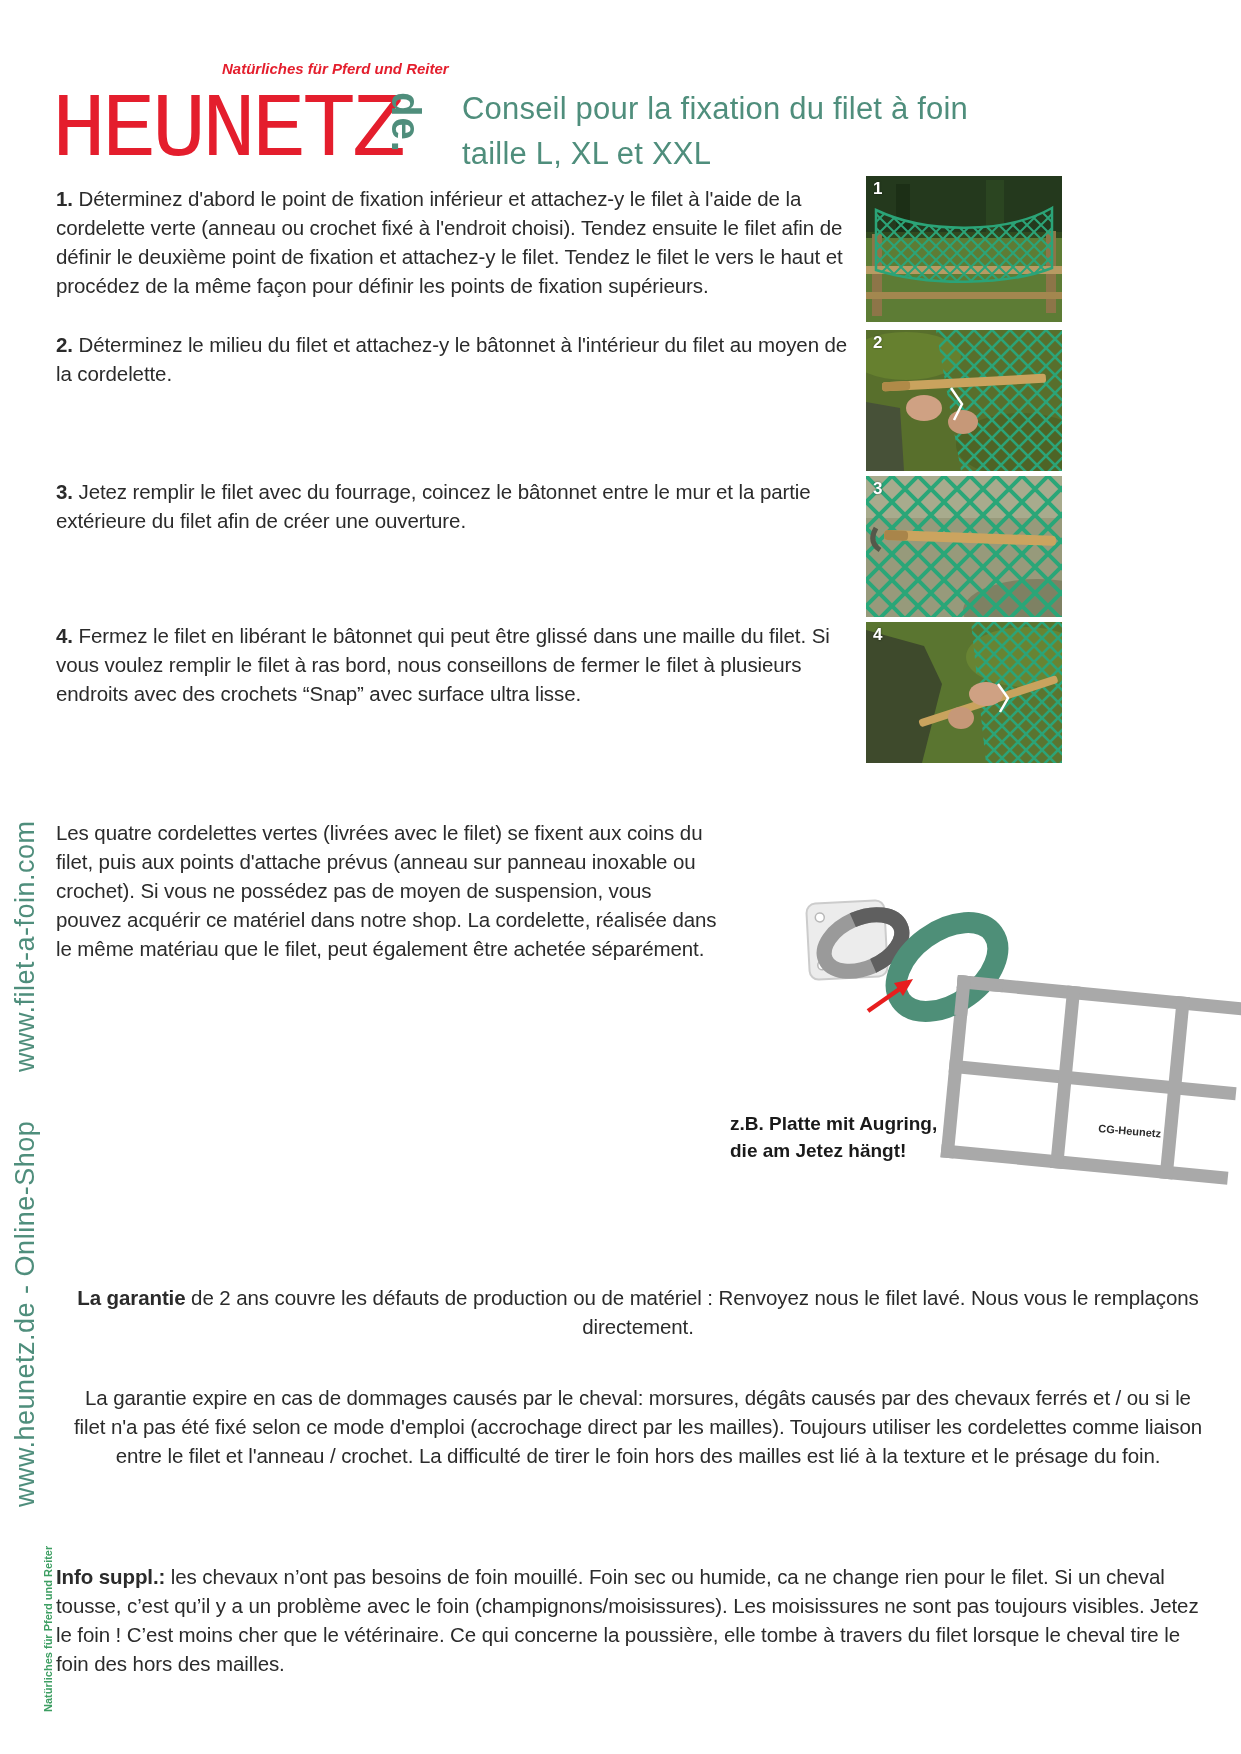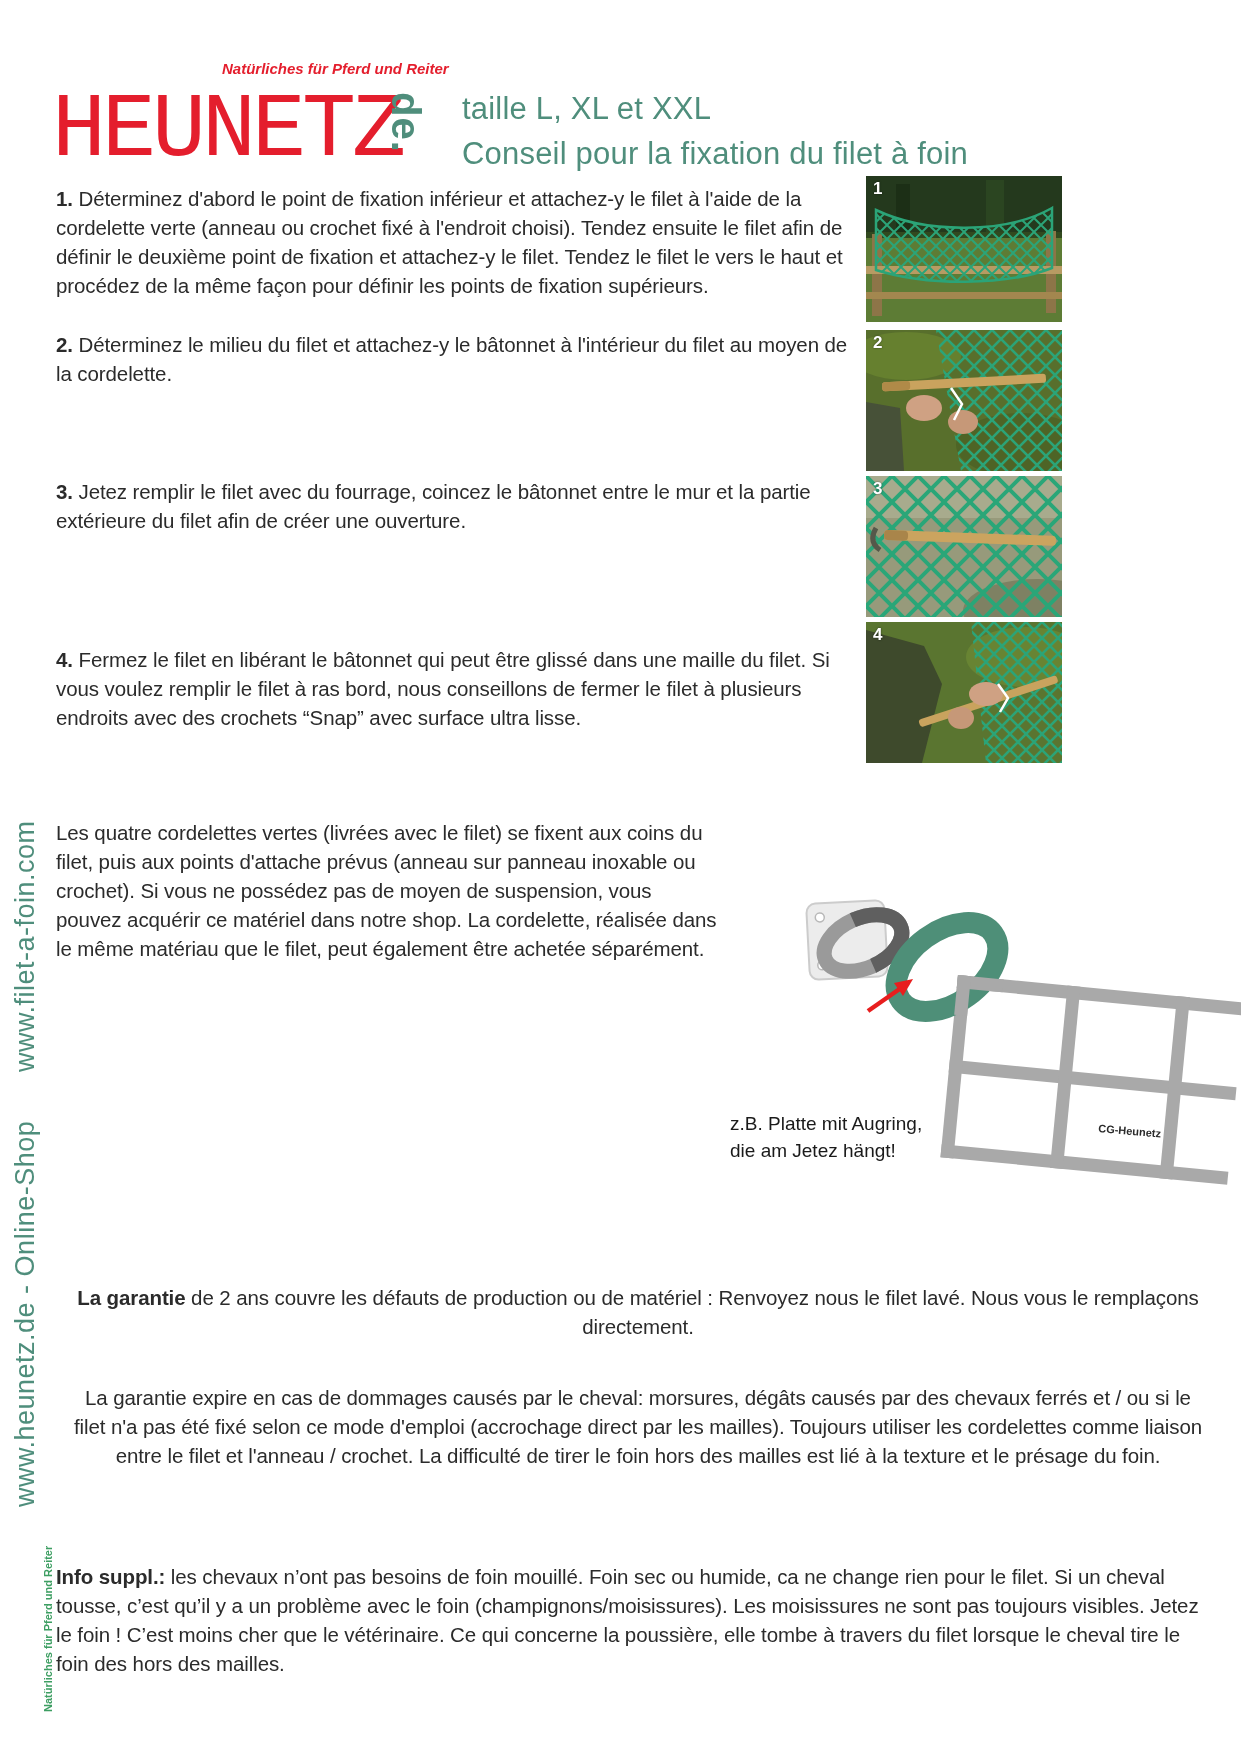--- a/index.html
+++ b/index.html
@@ -23,49 +23,49 @@
   .lead { font-weight:bold; }
   .col { left:56px; width:798px; }
   .wide { left:68px; width:1140px;text-align:center; }
 
   
   .photo { left:866px; width:196px; overflow:hidden; background:#60742f; }
   .photo svg { display:block; }
   .photo-num { position:absolute; top:3px; left:7px; color:#ffffff; font-weight:bold; font-size:17px; text-shadow:0 0 2px rgba(0,0,0,.6); }
 
   
-  .caption { left:730px; top:1110px; font-size:19px; font-weight:normal; line-height:27px; color:#1a1a1a; }
+  .caption { left:730px; top:1110px; font-size:19px; font-weight:bold; line-height:27px; color:#1a1a1a; }
 
   
   .vert { transform:rotate(-90deg); transform-origin:0 0; white-space:nowrap; }
   .vert-url { font-size:27px; color:#4f8e7c; letter-spacing:0.5px; }
   .vert-small { font-size:11px; font-weight:bold; color:#3d9e62; }
 </style>
 </head>
 <body>
 
 <div class="page">
 
   <div class="abs vert vert-url" style="left:10px; top:1072px;">www.filet-a-foin.com</div>
   <div class="abs vert vert-url" style="left:10px; top:1507px;">www.heunetz.de - Online-Shop</div>
   <div class="abs vert vert-small" style="left:42px; top:1712px;">Natürliches für Pferd und Reiter</div>
 
   <div class="abs logo-heunetz">HEUNETZ</div>
   <div class="abs logo-de">de.</div>
   <div class="abs logo-tagline">Natürliches für Pferd und Reiter</div>
 
   <div class="abs doc-title">
+    <div>Conseil pour la fixation du filet à foin</div>
     <div>taille L, XL et XXL</div>
-    <div>Conseil pour la fixation du filet à foin</div>
   </div>
 
   <div class="abs body-text col" style="top:184px;"><span class="lead">1.</span><span> Déterminez d'abord le point de fixation inférieur et attachez-y le filet à l'aide de la cordelette verte (anneau ou crochet fixé à l'endroit choisi). Tendez ensuite le filet afin de définir le deuxième point de fixation et attachez-y le filet. Tendez le filet le vers le haut et procédez de la même façon pour définir les points de fixation supérieurs.</span></div>
   <div class="abs body-text col" style="top:330px;"><span class="lead">2.</span><span> Déterminez le milieu du filet et attachez-y le bâtonnet à l'intérieur du filet au moyen de la cordelette.</span></div>
   <div class="abs body-text col" style="top:477px;"><span class="lead">3.</span><span> Jetez remplir le filet avec du fourrage, coincez le bâtonnet entre le mur et la partie extérieure du filet afin de créer une ouverture.</span></div>
-  <div class="abs body-text col" style="top:621px;margin-top:24px;"><span class="lead">4.</span><span> Fermez le filet en libérant le bâtonnet qui peut être glissé dans une maille du filet. Si vous voulez remplir le filet à ras bord, nous conseillons de fermer le filet à plusieurs endroits avec des crochets “Snap” avec surface ultra lisse.</span></div>
+  <div class="abs body-text col" style="top:621px;"><span class="lead">4.</span><span> Fermez le filet en libérant le bâtonnet qui peut être glissé dans une maille du filet. Si vous voulez remplir le filet à ras bord, nous conseillons de fermer le filet à plusieurs endroits avec des crochets “Snap” avec surface ultra lisse.</span></div>
 
   <div class="abs photo" style="top:176px; height:146px;">
     <svg width="196" height="146" viewBox="0 0 196 146">
       <defs>
         <pattern id="mesh1" width="14" height="14" patternUnits="userSpaceOnUse">
           <path d="M0,14 L14,0 M0,0 L14,14" stroke="#2ba478" stroke-width="2" fill="none"></path>
         </pattern>
       </defs>
       <rect width="196" height="146" fill="#5d7c35"></rect>
       <rect width="196" height="62" fill="#24391d"></rect>

